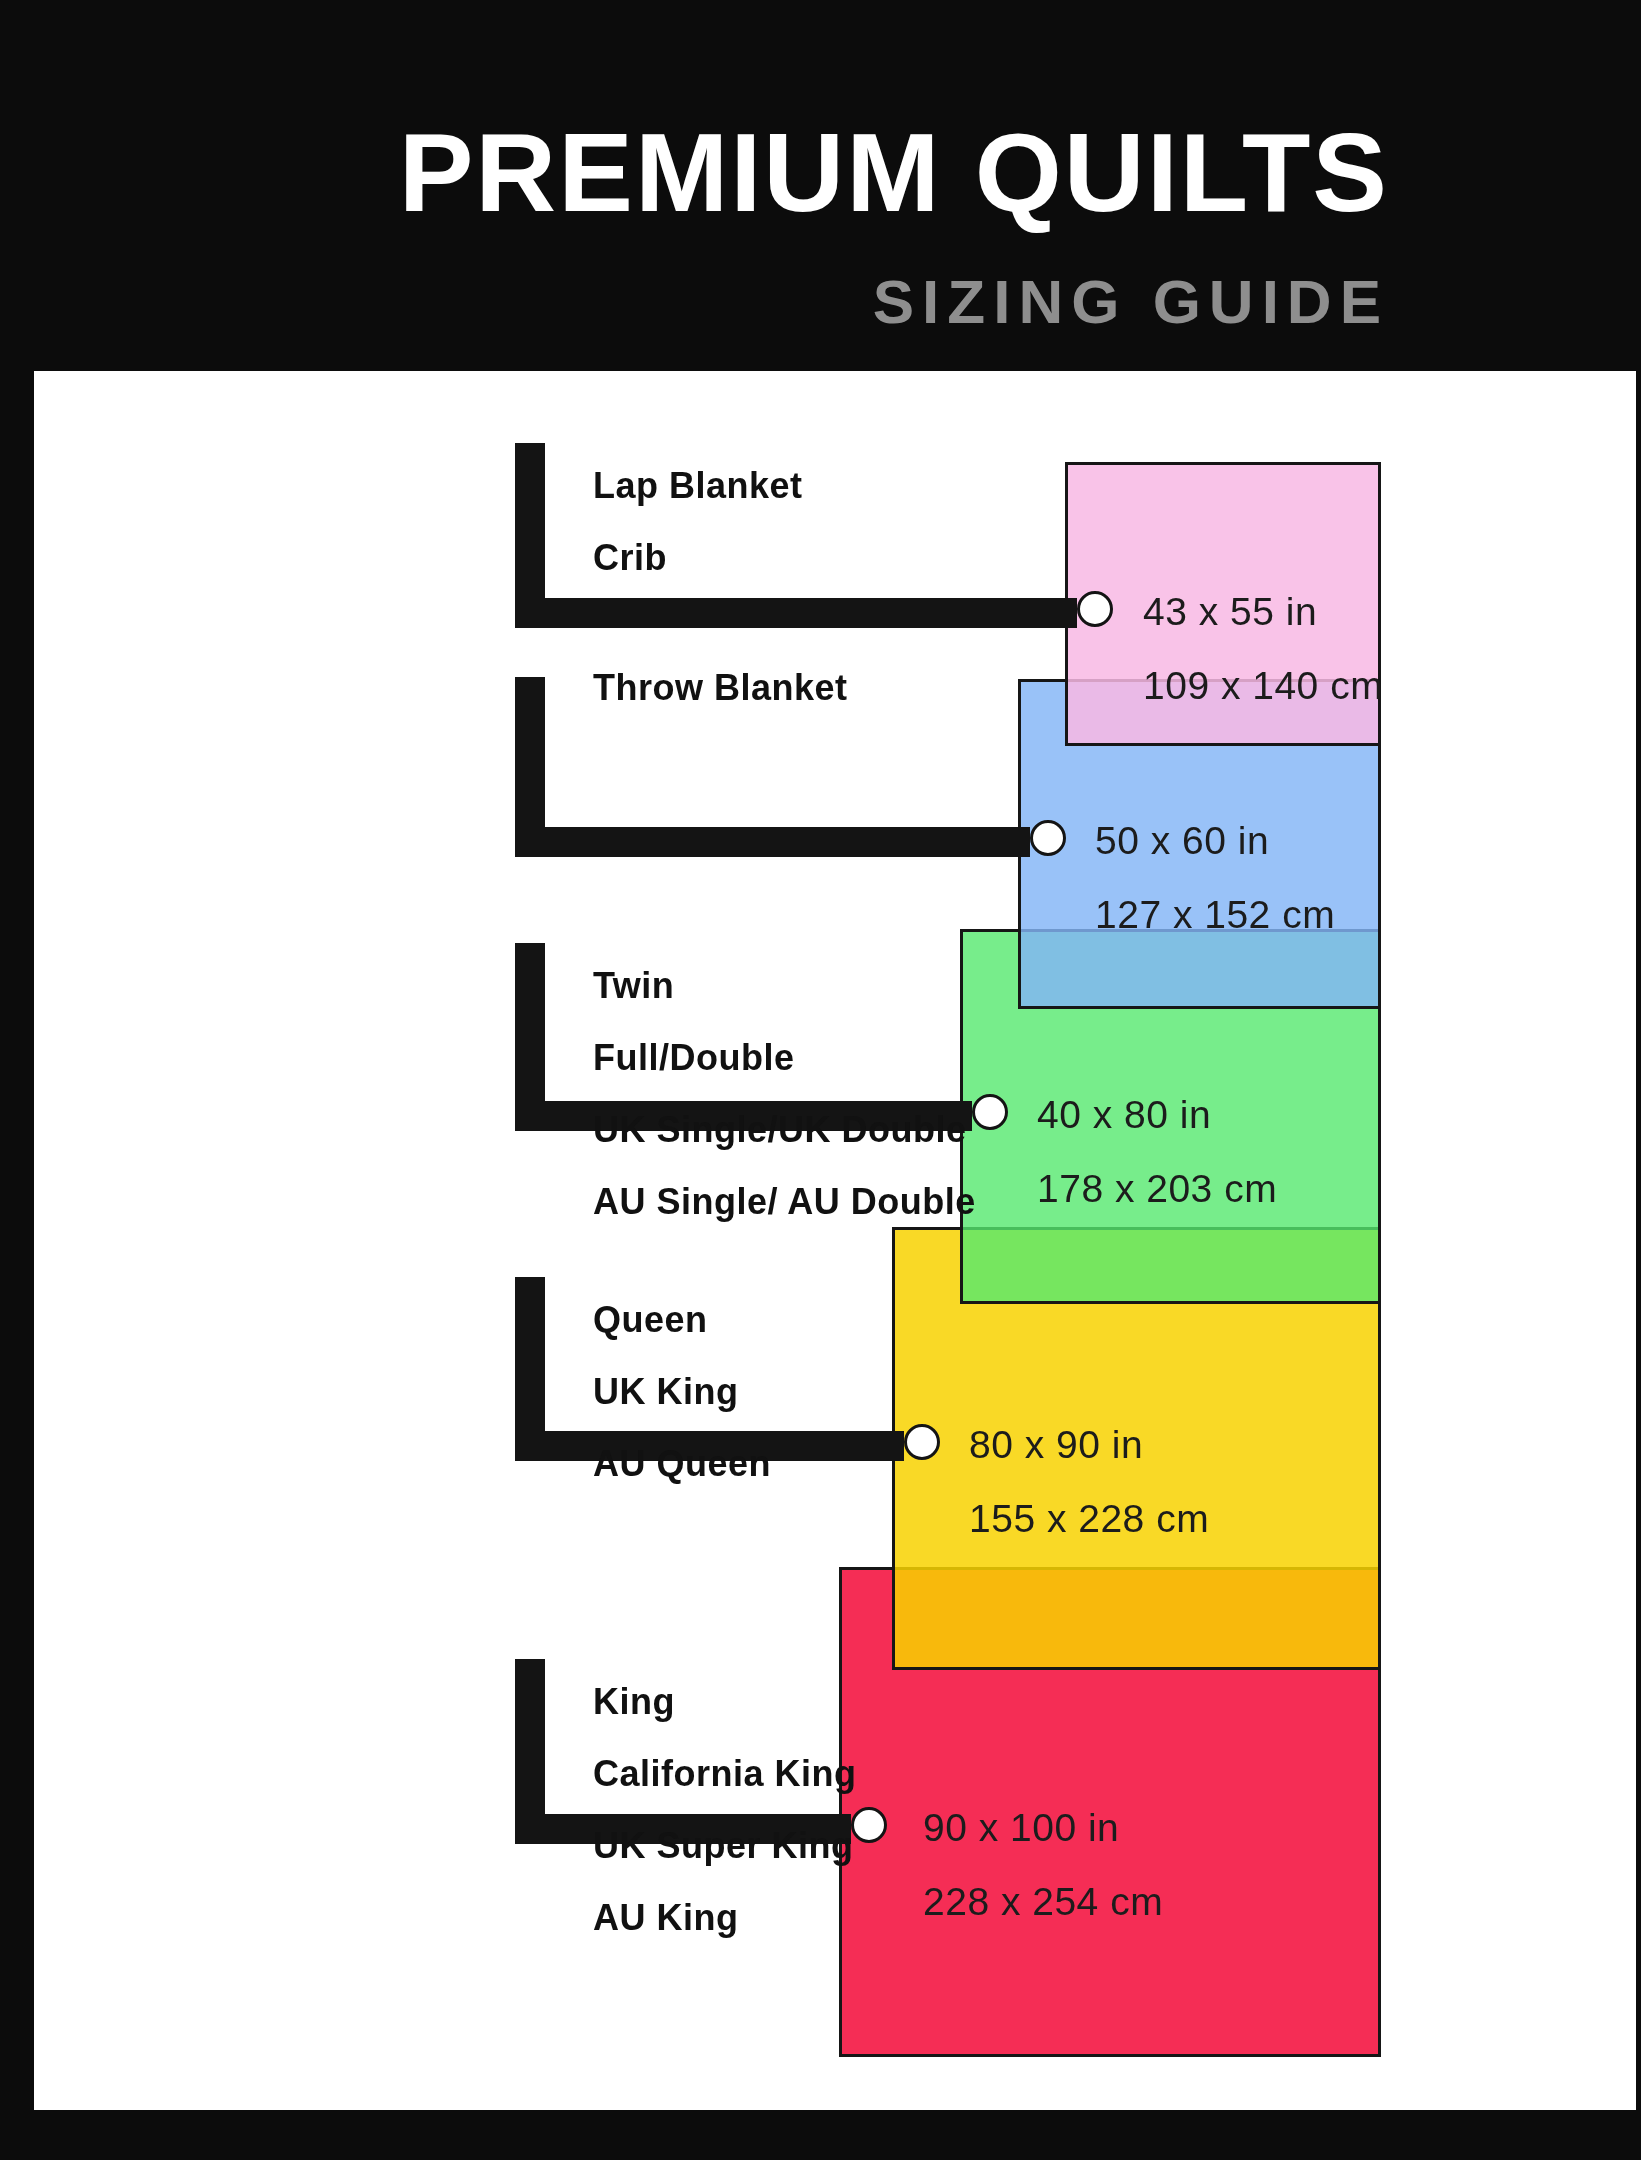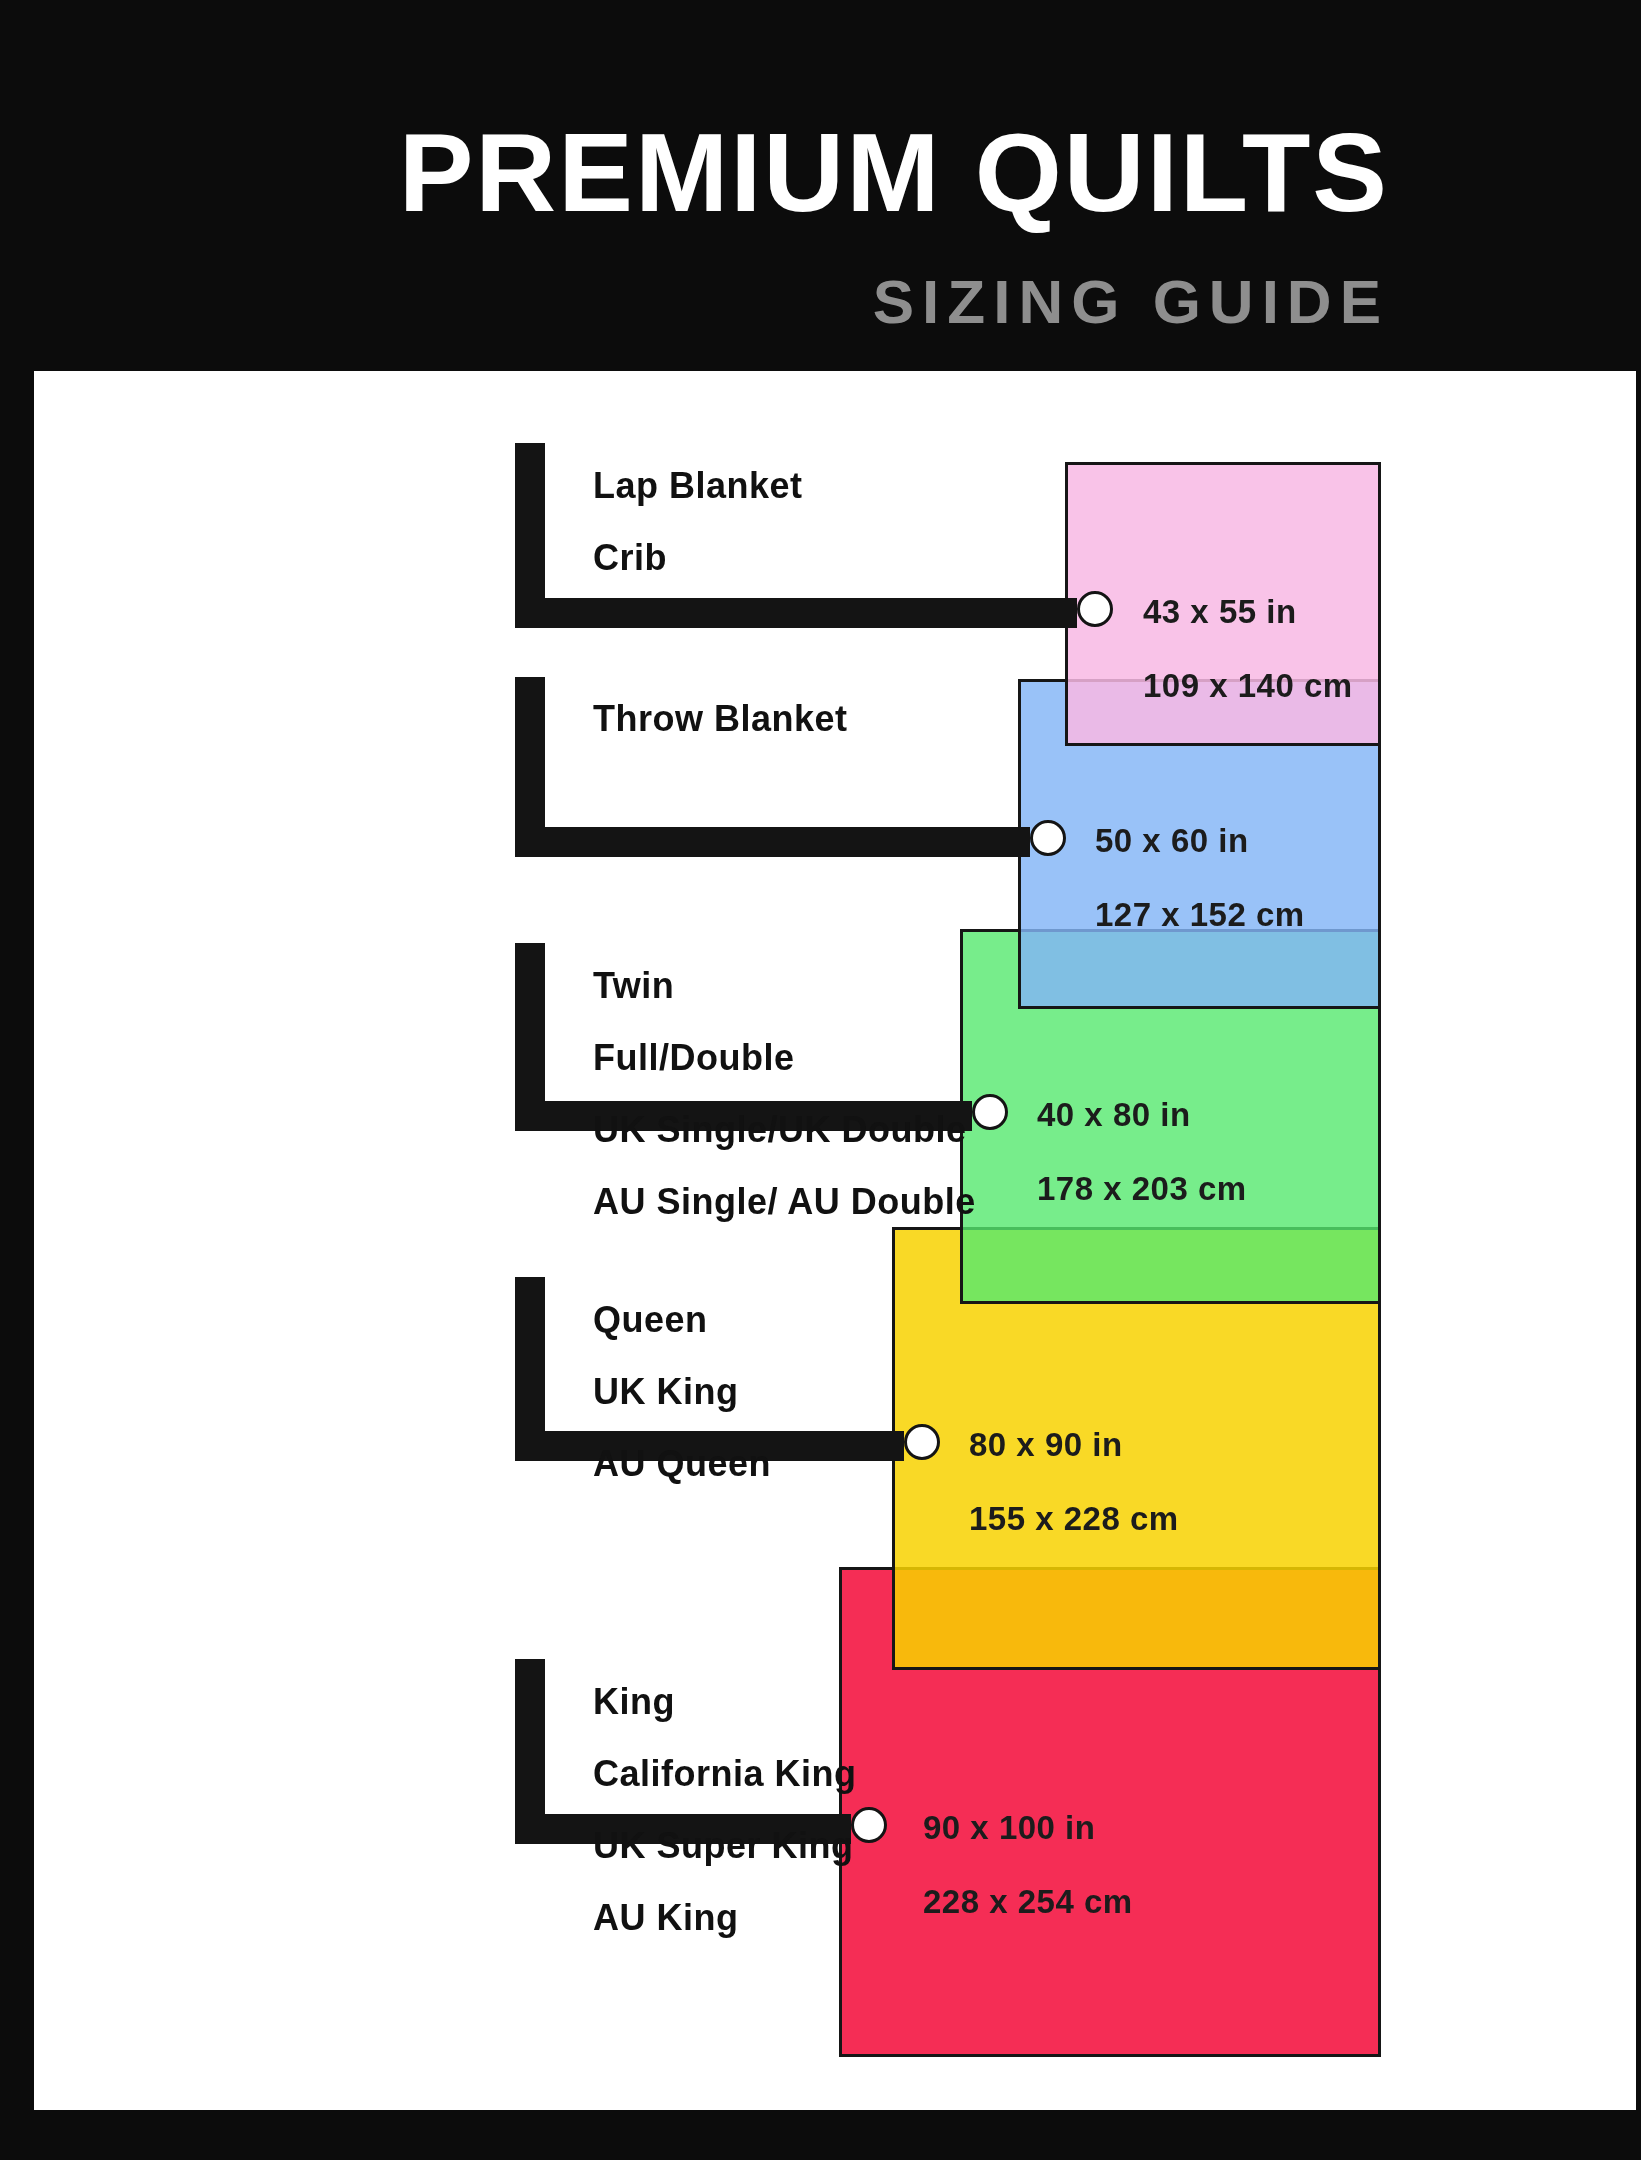--- a/index.html
+++ b/index.html
@@ -46,28 +46,28 @@
   .dot-3   { left:889px; top:1409px; }
 
   .vline-4 { left:500px; top:1644px; height:158px; }
   .hline-4 { left:500px; top:1799px; width:336px; }
   .dot-4   { left:836px; top:1792px; }
 
   
   .label-block { position:absolute; z-index:70; color:#111111; font-weight:bold;
                  font-size:36px; line-height:42px; letter-spacing:0.5px;margin-left:26px; }
   .lb-0 { left:522px; top:420px; }
-  .lb-1 { left:522px; top:653px; }
+  .lb-1 { left:522px; top:622px; }
   .lb-2 { left:522px; top:920px; }
   .lb-3 { left:522px; top:1254px; }
   .lb-4 { left:522px; top:1636px; }
 
   
-  .meas { position:absolute; z-index:70; color:#1c1c1c; font-weight:700;
-          font-size:33px; line-height:44px; letter-spacing:0.5px; }
+  .meas { position:absolute; z-index:70; color:#1c1c1c; font-weight:400;
+          font-size:39px; line-height:44px; letter-spacing:0.5px; }
   .meas-0 { left:1098px; top:545px; }
   .meas-1 { left:1050px; top:774px; }
   .meas-2 { left:992px;  top:1048px; }
   .meas-3 { left:924px;  top:1378px; }
   .meas-4 { left:872px;  top:1761px;margin-left:6px; }
 </style>
 </head>
 <body>
 
 <div class="page">

